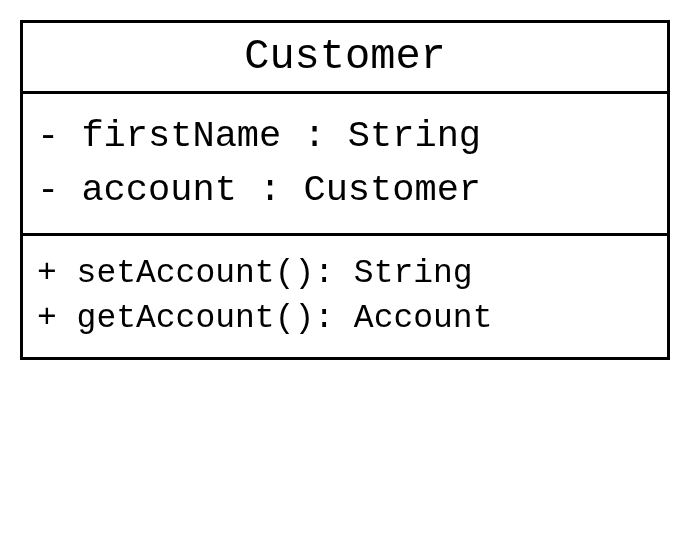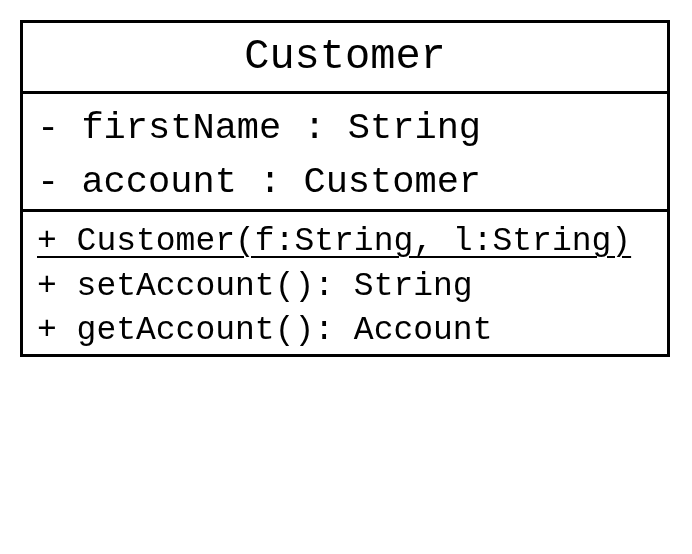--- a/index.html
+++ b/index.html
@@ -18,22 +18,21 @@
       background: #fff;
     }
     .uml-class-name {
       text-align: center;
       font-size: 42px;
       padding: 10px 1px;
       border-bottom: 3px solid #000;
       font-family: "SimSun", "宋体", "Courier New", monospace;
     }
     .uml-section {
-      padding: 0 14px;
-      margin-top: 8px;
+      padding: 16px 14px;
     }
     .uml-attributes {
       border-bottom: 3px solid #000;
     }
     .uml-row {
       font-size: 37px;
       line-height: 1.45;
       white-space: pre;
       font-family: "SimSun", "宋体", "Courier New", monospace;
     }
@@ -50,17 +49,16 @@
 </head>
 <body>
 
 <div class="uml-class">
   <div class="uml-class-name">Customer</div>
   <div class="uml-section uml-attributes">
     <div class="uml-row">- firstName : String</div>
     <div class="uml-row">- account : Customer</div>
   </div>
   <div class="uml-section uml-methods">
-    <div class="uml-row underlined">+ Customer(f:String, l:String)</div>
     <div class="uml-row">+ setAccount(): String</div>
     <div class="uml-row">+ getAccount(): Account</div>
   </div>
 </div>
 
 </body></html>

